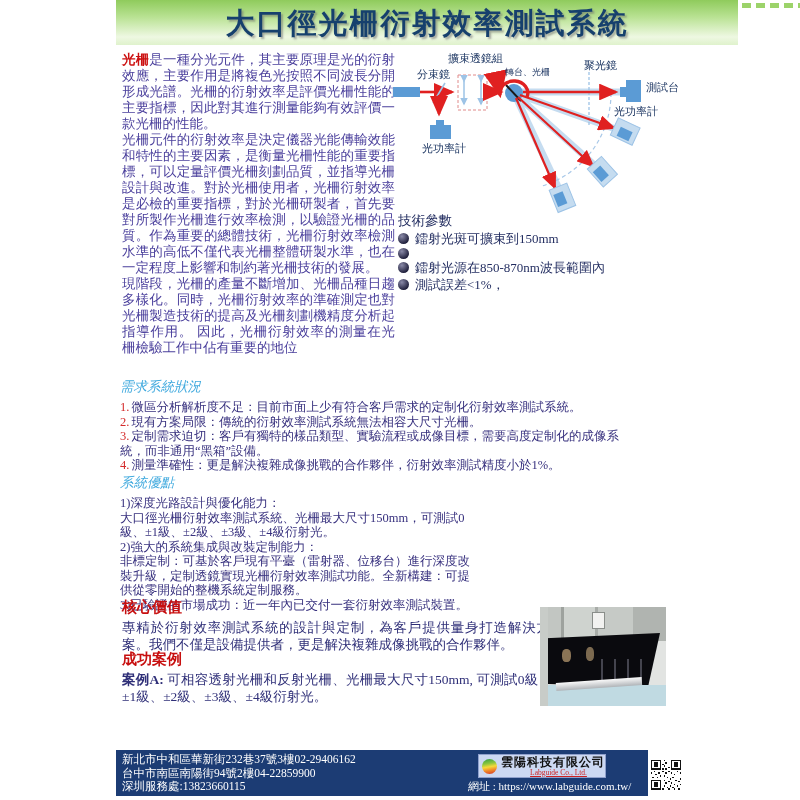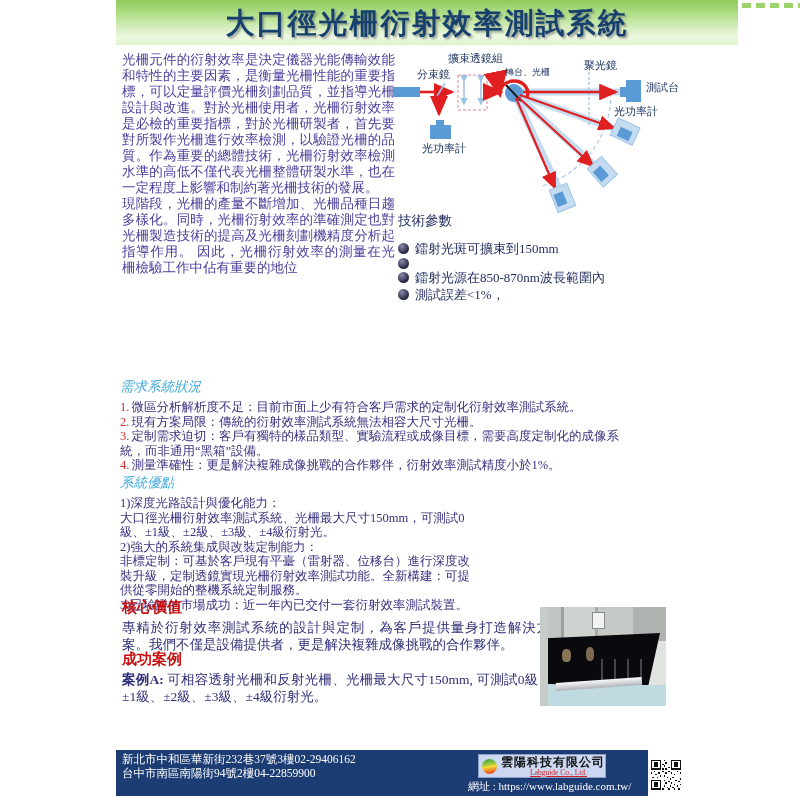--- a/index.html
+++ b/index.html
@@ -22,21 +22,21 @@
   .hl{color:#cc1111;font-weight:bold;}
 
   
   .diagram{left:393px;top:50px;width:300px;height:166px;}
   .diagram svg{position:absolute;left:0;top:0;}
   .dlabel{position:absolute;font-size:11px;color:#1f3864;white-space:nowrap;}
   .dlabel.small{font-size:9px;}
 
   
   .tech{left:398px;top:212px;width:280px;color:#1f2a5e;}
-  .tech-title{font-size:13.5px;margin-bottom:10px;}
+  .tech-title{font-size:13.5px;margin-bottom:0;}
   .tech-row{display:flex;align-items:center;gap:6px;font-size:13px;line-height:17.5px;}
   .sphere{width:11px;height:11px;border-radius:50%;flex:0 0 11px;
           background:radial-gradient(circle at 35% 30%,#8a8aa8,#1c1c38 75%);}
 
   
   .h-blue{font-size:13.5px;font-weight:normal;font-style:italic;color:#3fa9de;margin-bottom:4px;}
   .h-red{font-size:15px;font-weight:bold;color:#c70f0f;
          font-family:"Liberation Sans","DejaVu Sans",sans-serif;margin-bottom:2px;}
 
   
@@ -90,20 +90,21 @@
 <body>
 
 <div id="page">
 
   <div class="abs header">
     <div class="title">大口徑光柵衍射效率測試系統</div>
   </div>
   <div class="abs deco-strip"></div>
 
   <div class="abs intro">
+    <p><span class="hl">光柵</span><span>是一種分光元件，其主要原理是光的衍射效應，主要作用是將複色光按照不同波長分開形成光譜。光柵的衍射效率是評價光柵性能的主要指標，因此對其進行測量能夠有效評價一款光柵的性能。</span></p>
     <p>光柵元件的衍射效率是決定儀器光能傳輸效能和特性的主要因素，是衡量光柵性能的重要指標，可以定量評價光柵刻劃品質，並指導光柵設計與改進。對於光柵使用者，光柵衍射效率是必檢的重要指標，對於光柵研製者，首先要對所製作光柵進行效率檢測，以驗證光柵的品質。作為重要的總體技術，光柵衍射效率檢測水準的高低不僅代表光柵整體研製水準，也在一定程度上影響和制約著光柵技術的發展。</p>
     <p>現階段，光柵的產量不斷增加、光柵品種日趨多樣化。同時，光柵衍射效率的準確測定也對光柵製造技術的提高及光柵刻劃機精度分析起指導作用。 因此，光柵衍射效率的測量在光柵檢驗工作中佔有重要的地位</p>
   </div>
 
   <div class="abs diagram">
     <svg width="300" height="166" viewBox="0 0 300 166">
       <defs>
         <marker id="ra" markerWidth="9" markerHeight="7" refX="7" refY="3.5" orient="auto">
           <path d="M0,0 L8,3.5 L0,7 Z" fill="#e02020"></path>
         </marker>
@@ -226,20 +227,21 @@
     <div class="ph-blob2"></div>
     <div class="ph-floor"></div>
     <div class="ph-rail"></div>
     <div class="ph-side"></div>
   </div>
 
   <div class="abs footer">
     <div class="f-lines">
       <div>新北市中和區華新街232巷37號3樓02-29406162</div>
       <div>台中市南區南陽街94號2樓04-22859900</div>
+      <div>深圳服務處:13823660115</div>
     </div>
     <div class="company-box">
       <div class="logo"></div>
       <div class="company-txt">
         <div class="company-zh">雲陽科技有限公司</div>
         <div class="company-en">Labguide Co., Ltd.</div>
       </div>
     </div>
     <div class="website">網址 : https://www.labguide.com.tw/</div>
   </div>

